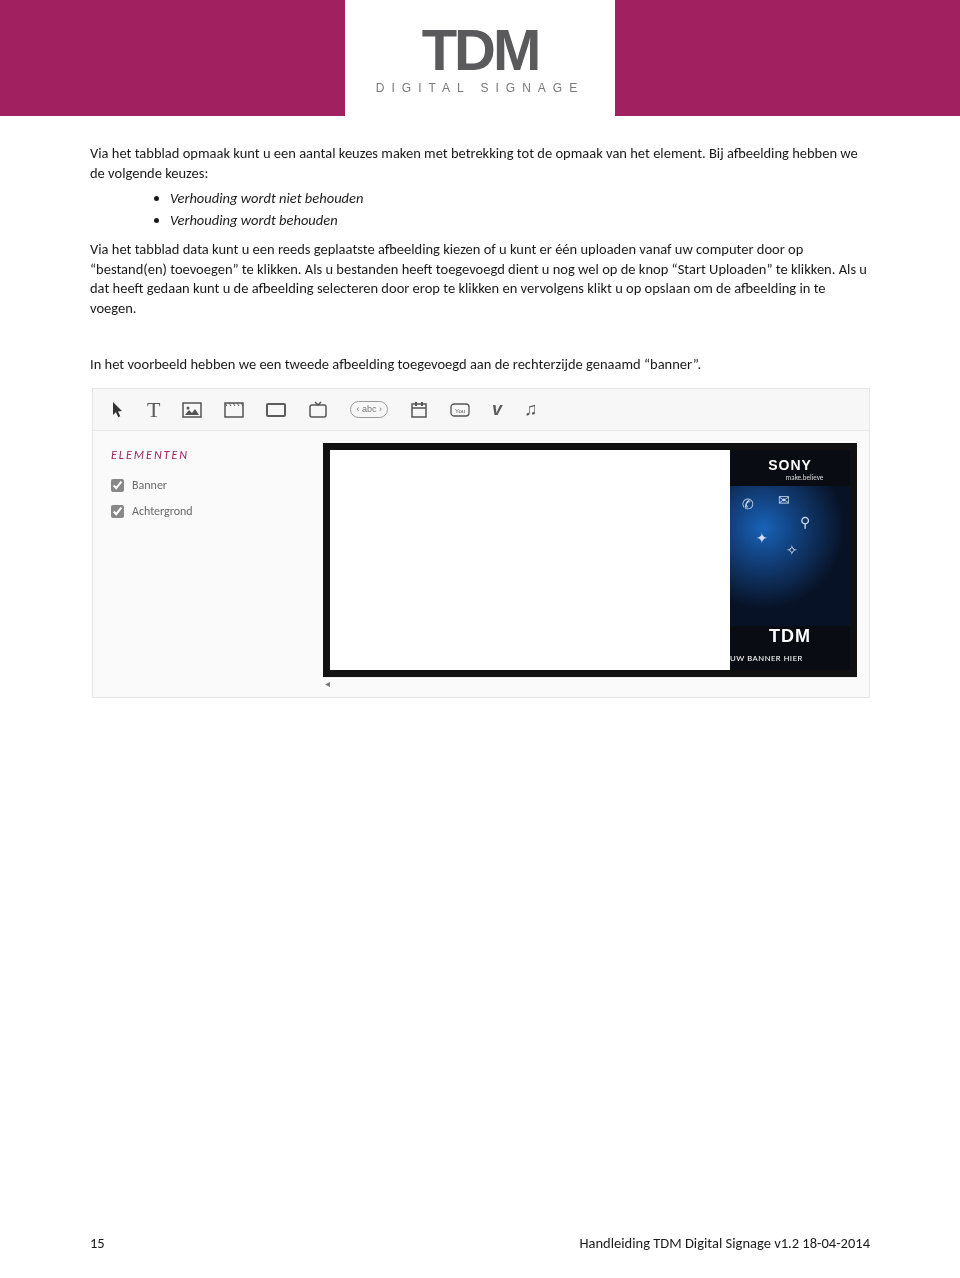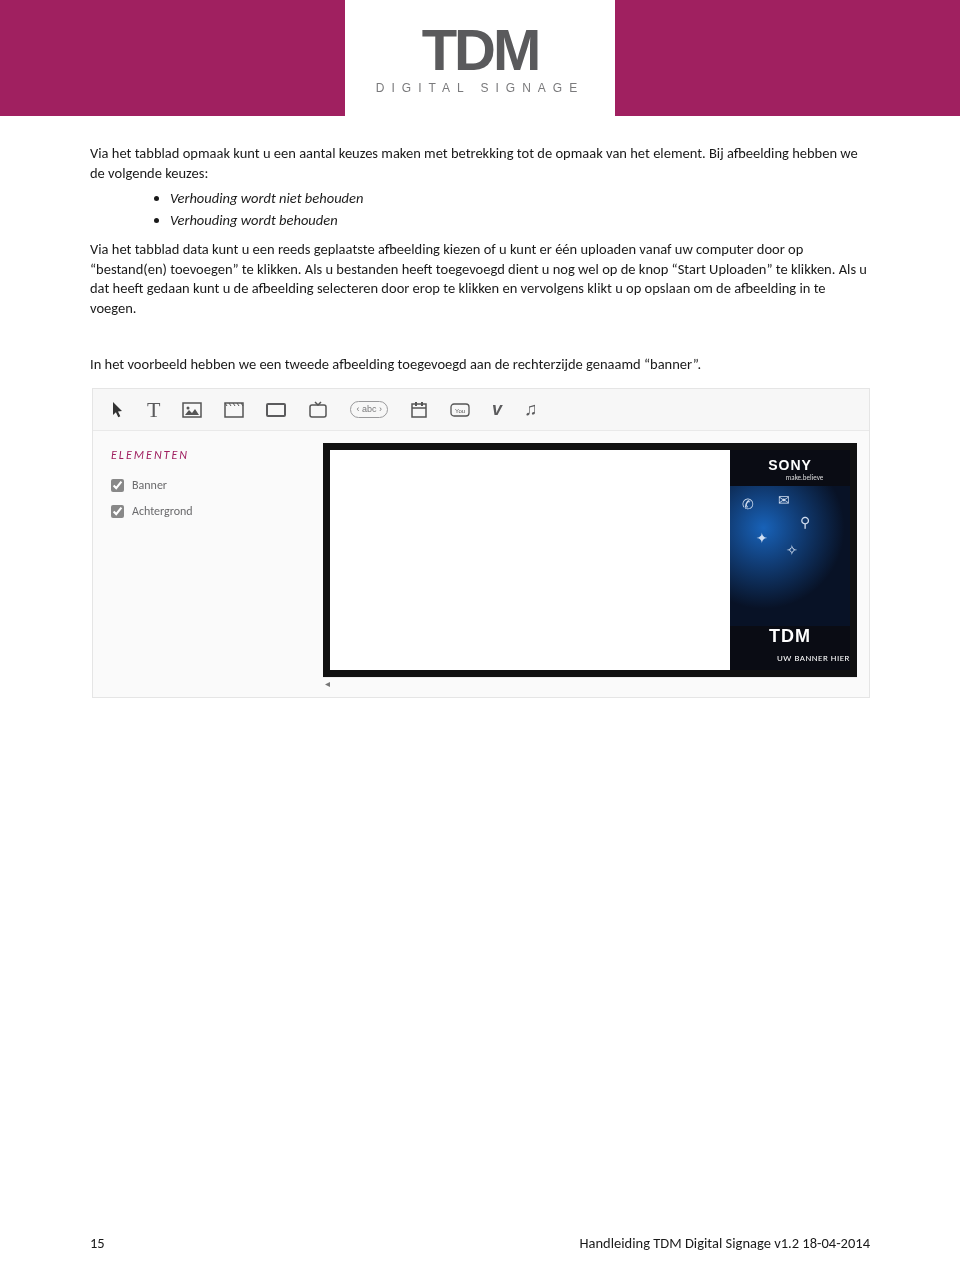--- a/index.html
+++ b/index.html
@@ -163,21 +163,21 @@
     position: absolute; inset: 0;
     color: #e6effd;
     font-size: 14px;
   }
   .b-icons span { position: absolute; opacity: 0.9; }
   .b-bottom {
     position: absolute;
     left: 0; right: 0; bottom: 6px;
     color: #fff;
     font-size: 9px;
-    text-align: right;
+    text-align: left;
     letter-spacing: 0.5px;
   }
   .b-brand {
     position: absolute;
     left: 0; right: 0; bottom: 22px;
     color: #fff;
     font-size: 18px;
     font-weight: 800;
     letter-spacing: 1px;
     text-align: center;

